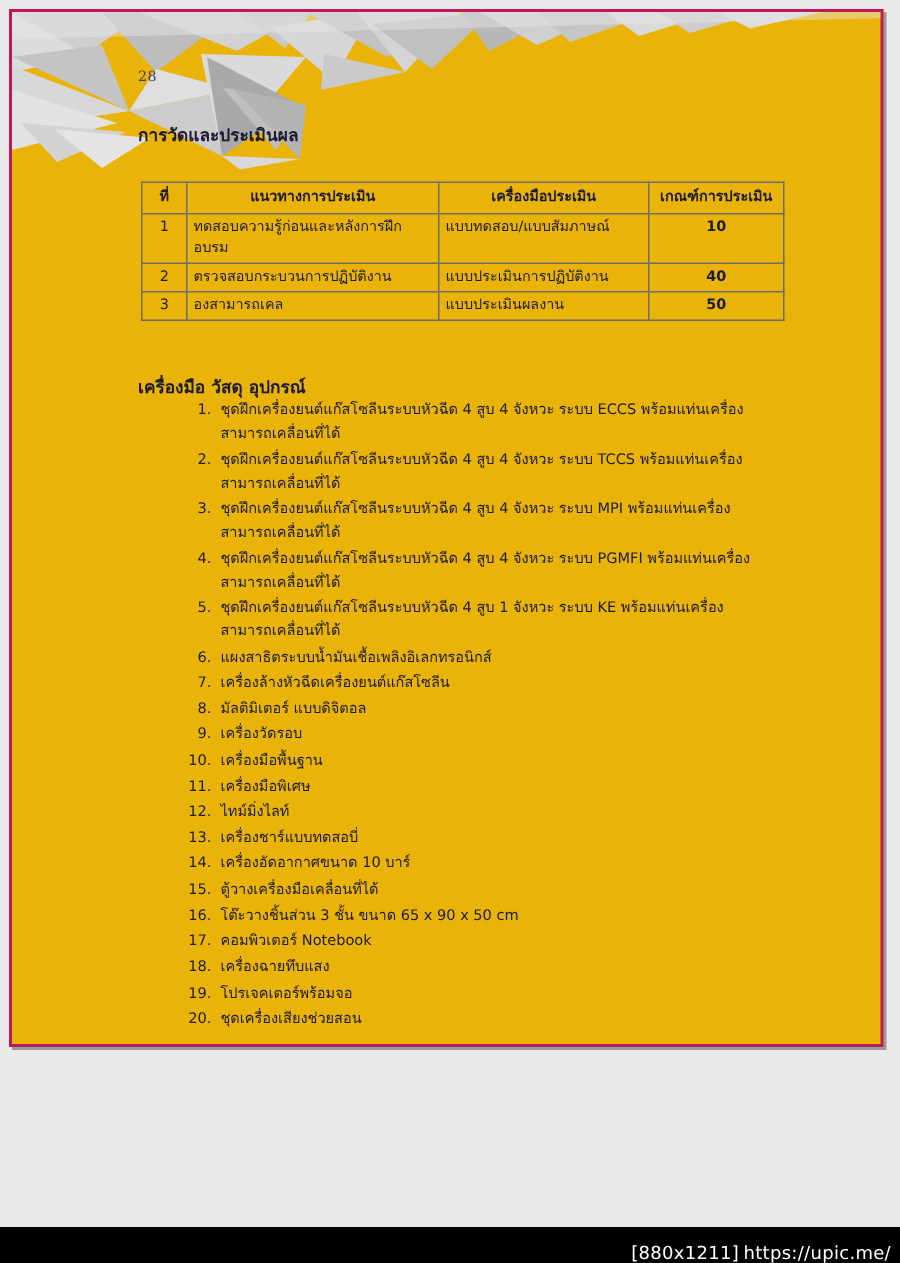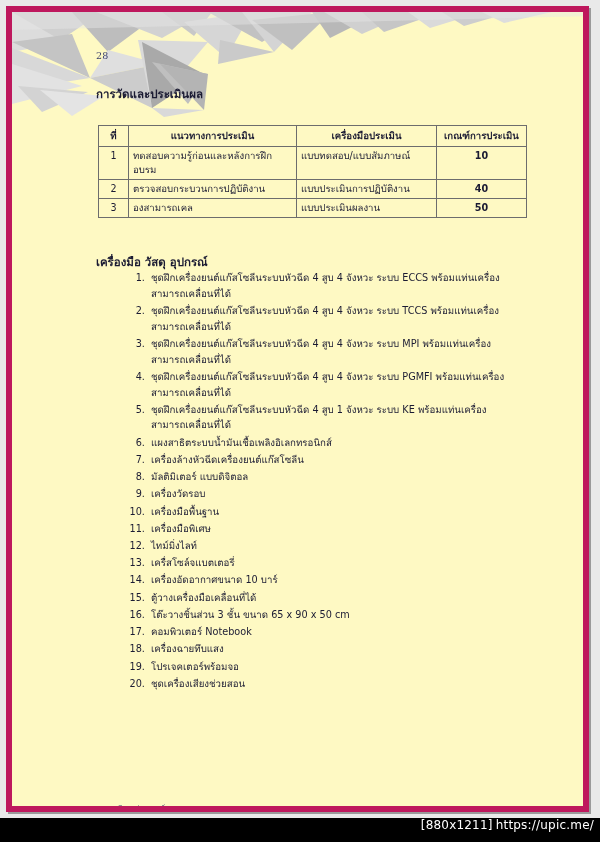--- a/index.html
+++ b/index.html
@@ -16,23 +16,23 @@
     height: 842px;
     background: #e9e9e9;
     overflow: hidden;
   }
   
   .sheet {
     position: absolute;
     left: 6px;
     top: 6px;
     width: 583px;
-    height: 806px;
-    background: #fef9c3;
-    border: 6px solid #be185d;
+    height: 692px;
+    background: #eab308;
+    border: 2px solid #be185d;
     box-shadow: 2px 2px 0 #9a9a9a;
     overflow: hidden;
   }
   
   .deco {
     position: absolute;
     left: 0; top: 0;
     width: 583px;
     height: 105px;
     pointer-events: none;
@@ -133,21 +133,21 @@
   
   .watermark-bar {
     position: absolute;
     left: 0;
     bottom: 0;
     width: 600px;
     height: 24px;
     background: #000000;
     color: #ffffff;
     display: flex;
-    align-items: flex-start;
+    align-items: flex-end;
     justify-content: flex-end;
     padding-right: 6px;
     font-size: 12px;
     font-family: "DejaVu Sans", "Liberation Sans", sans-serif;
     letter-spacing: .2px;
     z-index: 20;
   }
   .watermark-bar .dims { margin-right: 3px; }
 </style>
 </head>
@@ -234,21 +234,21 @@
         <li class="wrap">ชุดฝึกเครื่องยนต์แก๊สโซลีนระบบหัวฉีด 4 สูบ 4 จังหวะ ระบบ MPI พร้อมแท่นเครื่องสามารถเคลื่อนที่ได้</li>
         <li class="wrap">ชุดฝึกเครื่องยนต์แก๊สโซลีนระบบหัวฉีด 4 สูบ 4 จังหวะ ระบบ PGMFI พร้อมแท่นเครื่องสามารถเคลื่อนที่ได้</li>
         <li class="wrap">ชุดฝึกเครื่องยนต์แก๊สโซลีนระบบหัวฉีด 4 สูบ 1 จังหวะ ระบบ KE พร้อมแท่นเครื่องสามารถเคลื่อนที่ได้</li>
         <li>แผงสาธิตระบบน้ำมันเชื้อเพลิงอิเลกทรอนิกส์</li>
         <li>เครื่องล้างหัวฉีดเครื่องยนต์แก๊สโซลีน</li>
         <li>มัลติมิเตอร์ แบบดิจิตอล</li>
         <li>เครื่องวัดรอบ</li>
         <li>เครื่องมือพื้นฐาน</li>
         <li>เครื่องมือพิเศษ</li>
         <li>ไทม์มิ่งไลท์</li>
-        <li>เครื่สโซล์จแบตเตอรี่</li>
+        <li>เครื่องชาร์แบบทดสอบี่</li>
         <li>เครื่องอัดอากาศขนาด  10 บาร์</li>
         <li>ตู้วางเครื่องมือเคลื่อนที่ได้</li>
         <li>โต๊ะวางชิ้นส่วน 3 ชั้น  ขนาด 65 x 90 x 50 cm</li>
         <li>คอมพิวเตอร์ Notebook</li>
         <li>เครื่องฉายทึบแสง</li>
         <li>โปรเจคเตอร์พร้อมจอ</li>
         <li>ชุดเครื่องเสียงช่วยสอน</li>
       </ol>
 
       <div class="footer">สาขาวิชาช่างยนต์</div>

